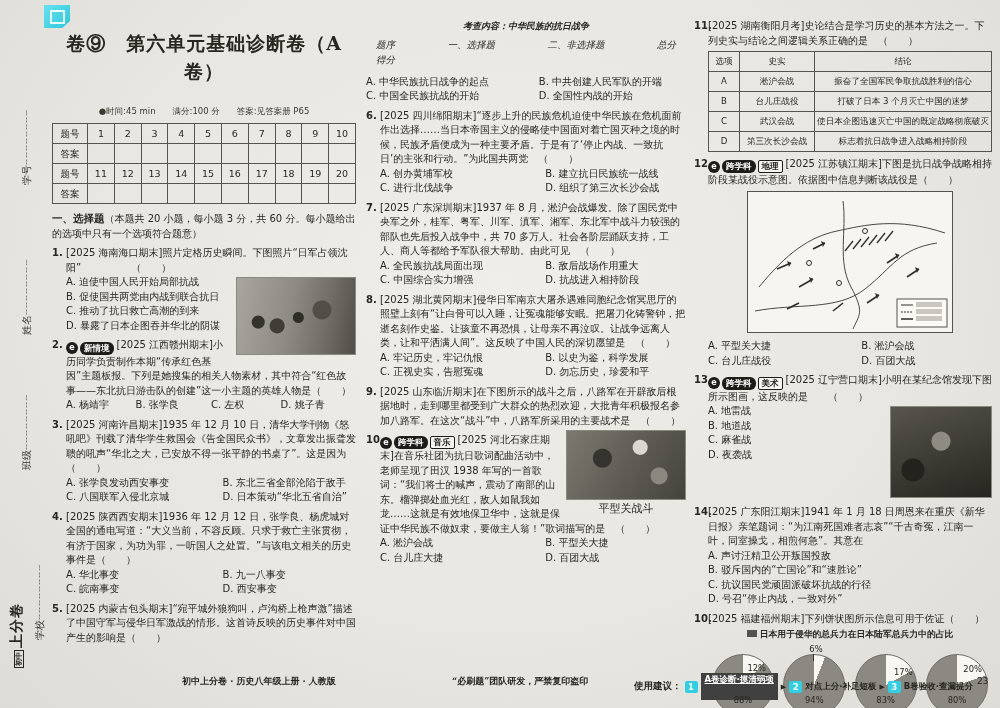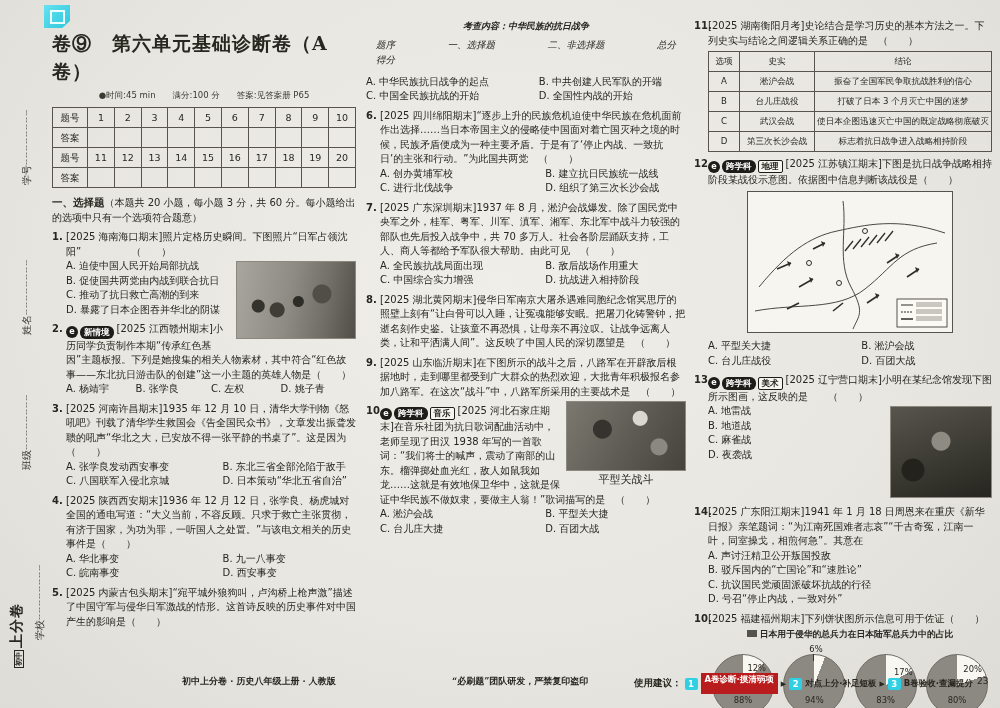--- a/index.html
+++ b/index.html
@@ -5,21 +5,21 @@
   html,body{margin:0;padding:0;}
   body{width:1000px;height:708px;position:relative;overflow:hidden;
        background:radial-gradient(ellipse at 50% 40%, #efeee9 0%, #e7e6e1 60%, #dddcd6 100%);
        font-family:"DejaVu Sans",sans-serif;color:#27261f;}
   .col{position:absolute;font-size:10px;line-height:1.45;}
   #col1{left:52px;top:28px;width:304px;}
   #col2{left:366px;top:20px;width:320px;}
   #col3{left:694px;top:14px;width:298px;}
 
   
-  .title{font-size:19px;font-weight:bold;font-family:"DejaVu Serif",serif;letter-spacing:1px;margin:2px 0 4px;}
+  .title{font-size:19px;font-weight:bold;text-align:center;font-family:"DejaVu Serif",serif;letter-spacing:1px;margin:2px 0 20px;}
   .meta{font-size:8.5px;text-align:center;margin:2px 0 6px;color:#3a3930;}
 
   
   .agrid{width:100%;border-collapse:collapse;margin-bottom:7px;}
   .agrid th,.agrid td{border:1px solid #56544c;height:19px;text-align:center;font-size:9.5px;font-weight:normal;padding:0;}
   .agrid th{width:34px;}
 
   .sec{margin-top:2px;}
   .sec b{font-size:10.5px;}
 
@@ -97,21 +97,21 @@
     background:linear-gradient(135deg,#66e2f0 0%,#2cc7dc 100%);
     clip-path:polygon(0 0,100% 0,100% 70%,70% 100%,0 100%);}
   #bookmark .inner{position:absolute;left:6px;top:5px;width:11px;height:10px;border:2px solid #eafcfe;}
 
   .footer{position:absolute;font-size:9px;white-space:nowrap;}
   #f-left{left:182px;top:675px;font-weight:bold;font-family:"DejaVu Serif",serif;}
   #f-mid{left:452px;top:675px;font-weight:bold;font-family:"DejaVu Serif",serif;}
   #f-right{left:634px;top:673px;display:flex;align-items:center;gap:3px;}
   #f-right .lbl{font-weight:bold;font-size:9.5px;}
   .stepN{background:#2fd0e4;color:#fff;min-width:11px;height:12px;border-radius:2px;font-size:8.5px;display:inline-flex;align-items:center;justify-content:center;font-weight:bold;padding:0 1px;}
-  .step1t{background:#b91c1c;color:#fff;padding:0 4px;height:21px;line-height:13px;font-size:8.5px;font-weight:bold;}
+  .step1t{background:#404040;color:#fff;padding:0 4px;height:27px;line-height:13px;font-size:8.5px;font-weight:bold;text-decoration:underline;}
   .stepT{font-weight:bold;font-size:8.5px;}
   .arr{font-size:7px;color:#27261f;}
   #f-page{left:977px;top:676px;}
 </style>
 </head>
 <body>
 
 <div id="bookmark">
     <div class="inner"></div>
   </div>
@@ -278,20 +278,26 @@
         <div class="opt">A. 全民族抗战局面出现</div>
         <div class="opt">B. 敌后战场作用重大</div>
         <div class="opt">C. 中国综合实力增强</div>
         <div class="opt">D. 抗战进入相持阶段</div>
       </div>
   </div>
 
   <div class="q">
     <span class="qn">8.</span>
     <p class="stem"><span>[2025 湖北黄冈期末]侵华日军南京大屠杀遇难同胞纪念馆冥思厅的照壁上刻有“让白骨可以入睡，让冤魂能够安眠。把屠刀化铸警钟，把逝名刻作史鉴。让孩童不再恐惧，让母亲不再泣叹。让战争远离人类，让和平洒满人间”。这反映了中国人民的深切愿望是</span>　<span class="paren">（　　）</span></p>
+    <div class="opts2">
+        <div class="opt">A. 牢记历史，牢记仇恨</div>
+        <div class="opt">B. 以史为鉴，科学发展</div>
+        <div class="opt">C. 正视史实，告慰冤魂</div>
+        <div class="opt">D. 勿忘历史，珍爱和平</div>
+      </div>
   </div>
 
   <div class="q">
     <span class="qn">9.</span>
     <p class="stem"><span>[2025 山东临沂期末]在下图所示的战斗之后，八路军在开辟敌后根据地时，走到哪里都受到广大群众的热烈欢迎，大批青年积极报名参加八路军。在这次“战斗”中，八路军所采用的主要战术是</span>　<span class="paren">（　　）</span></p>
     <div class="fig">
       <div id="photo-q9" class="photo"></div>
       <div class="caption">平型关战斗</div>
     </div>
   </div>

